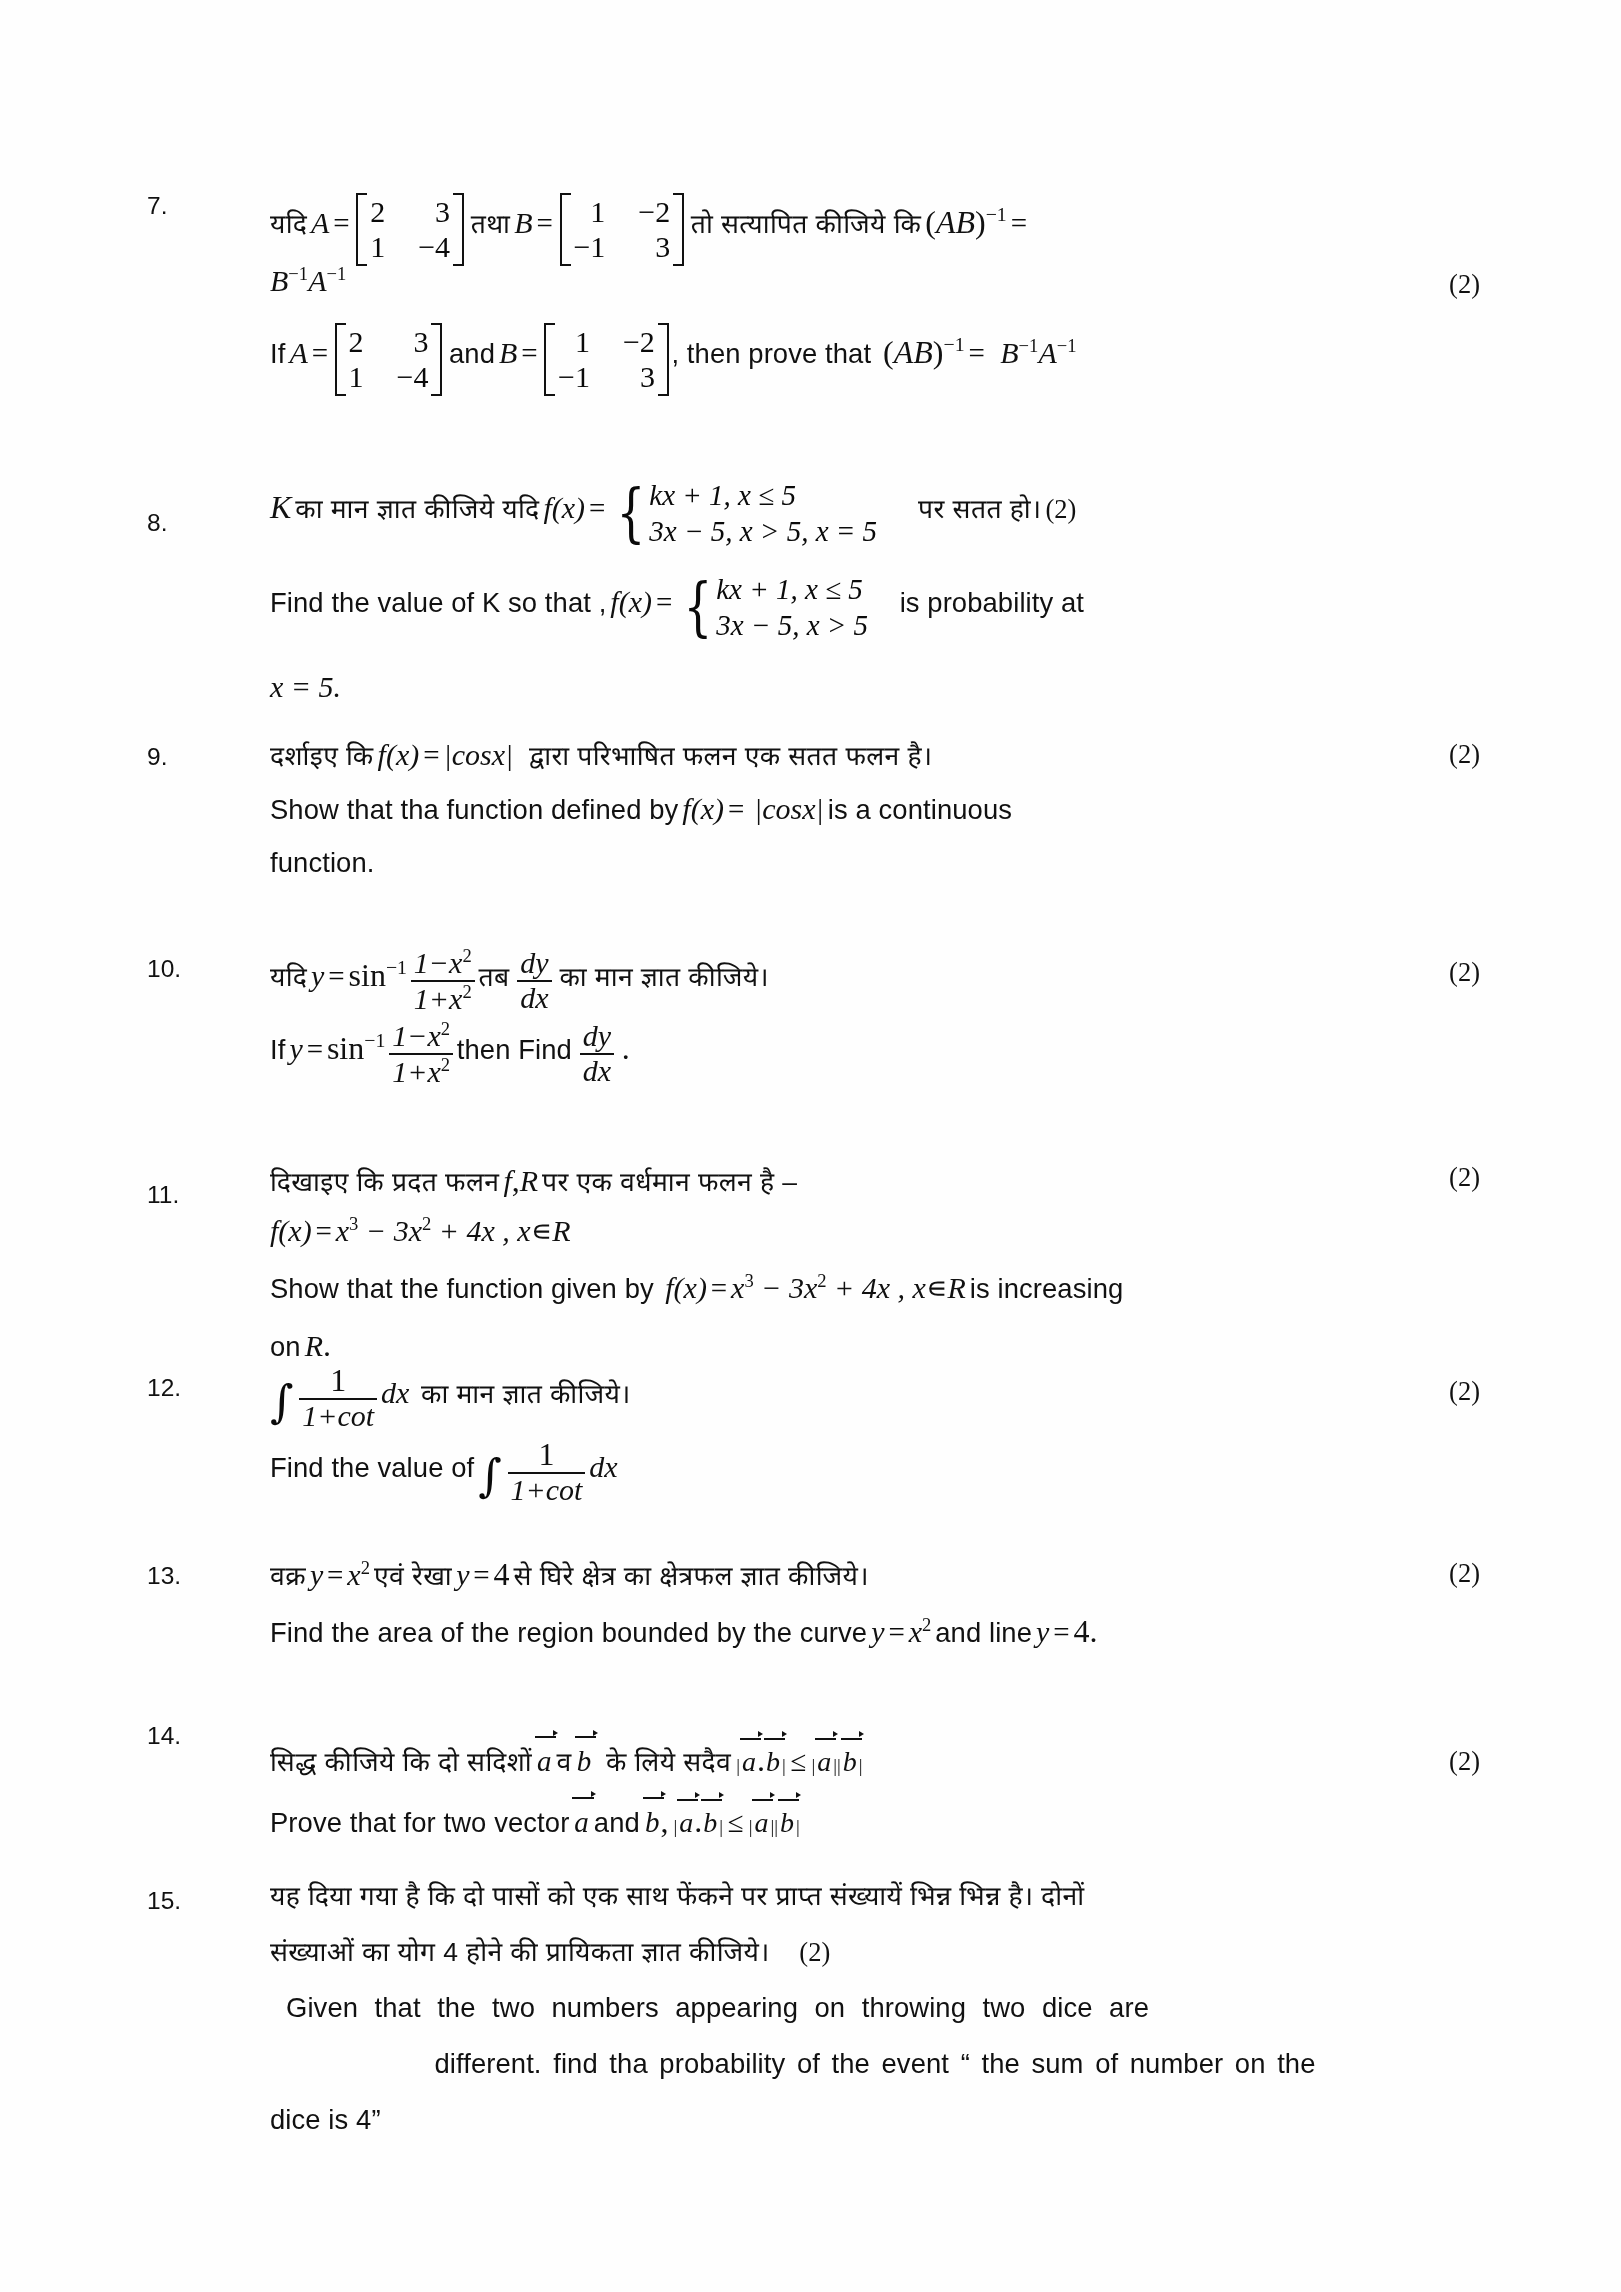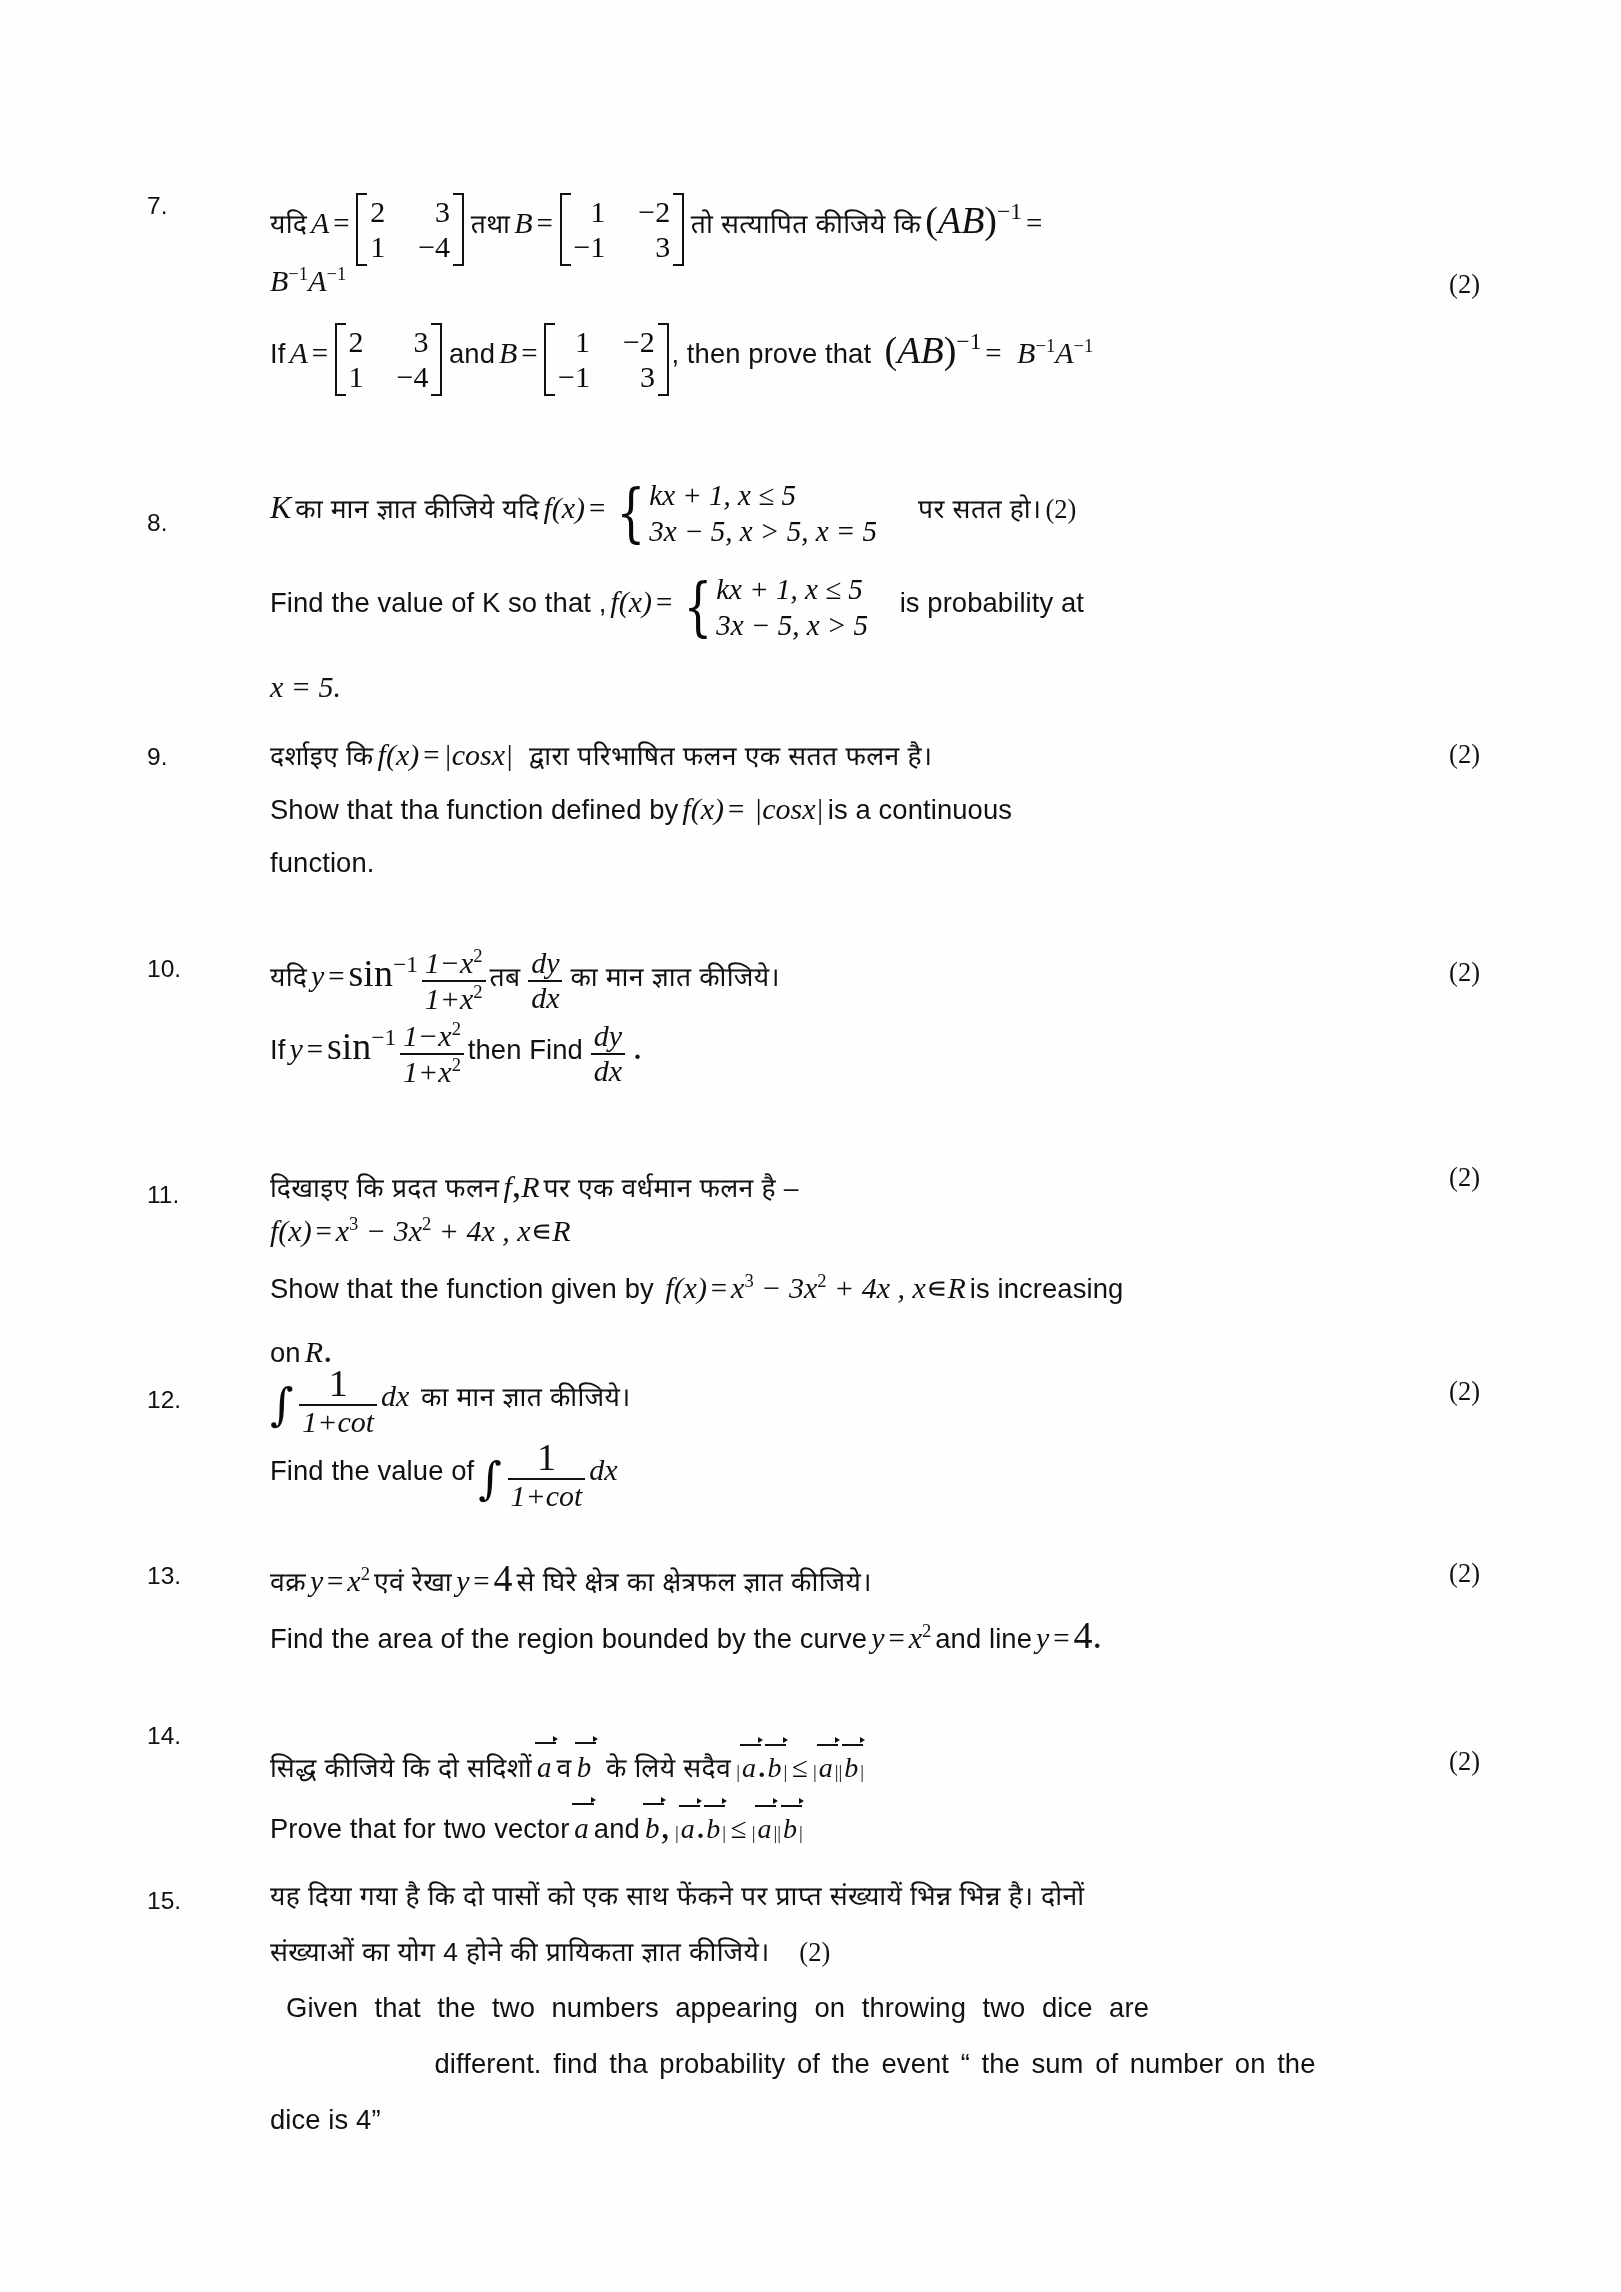--- a/index.html
+++ b/index.html
@@ -74,21 +74,21 @@
   }
   .mth {
     font-family: "Liberation Serif", "DejaVu Serif", serif;
     font-style: italic;
     font-size: 30px;
     color: #111;
   }
   .mthu {
     font-family: "Liberation Serif", "DejaVu Serif", serif;
     font-style: normal;
-    font-size: 38px;
+    font-size: 32px;
     color: #111;
   }
   .op {
     font-family: "Liberation Serif", serif;
     font-style: normal;
     font-size: 29px;
     padding: 0 3.9px;
   }
   sup.pwn {
     font-size: 0.62em;
@@ -385,21 +385,21 @@
 
       <div class="ln" style="height:49px;">
         <span class="en">on</span>
         <span class="mth">R</span><span class="mthu">.</span>
       </div>
 
     </div>
   </div>
 
   <div class="qblock" style="top:1366px;">
-    <div class="qnum" style="top:20px;">12.</div>
+    <div class="qnum" style="top:8px;">12.</div>
     <div class="qbody">
 
       <div class="ln" style="height:74px;">
         <span class="intg">∫</span><span class="frac" style="font-size:0.78em;">
             <span class="num mthu">1</span>
             <span class="den mth">1+cot</span>
           </span><span class="mth">dx</span>
         <span class="hi" style="margin-left:7.8px;">का मान ज्ञात कीजिये।</span>
         <span class="marks" style="top:9.8px;">(2)</span>
       </div>

